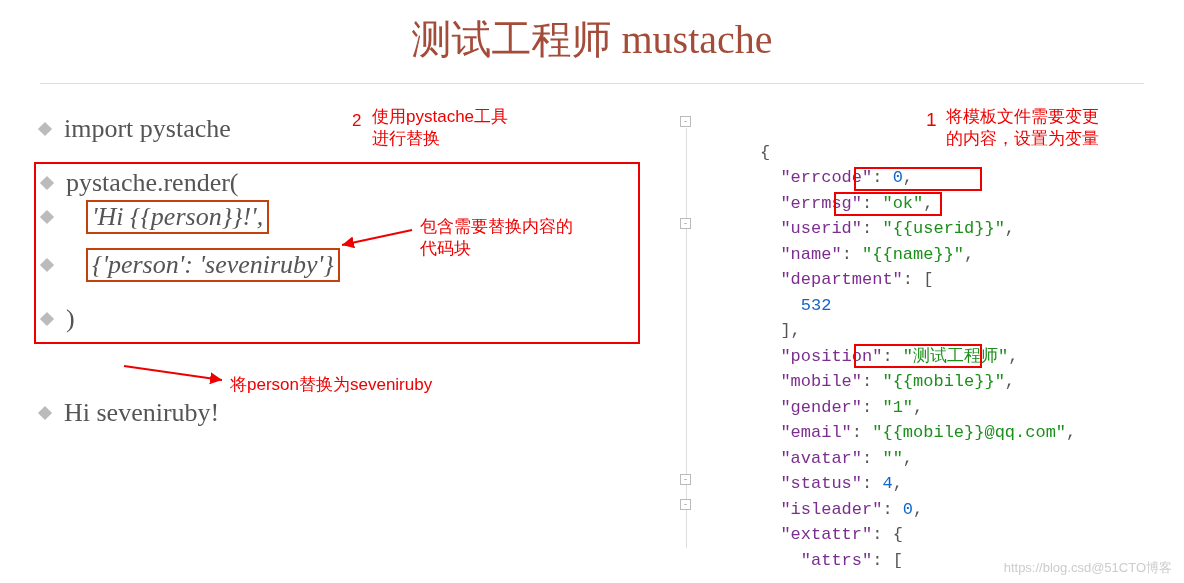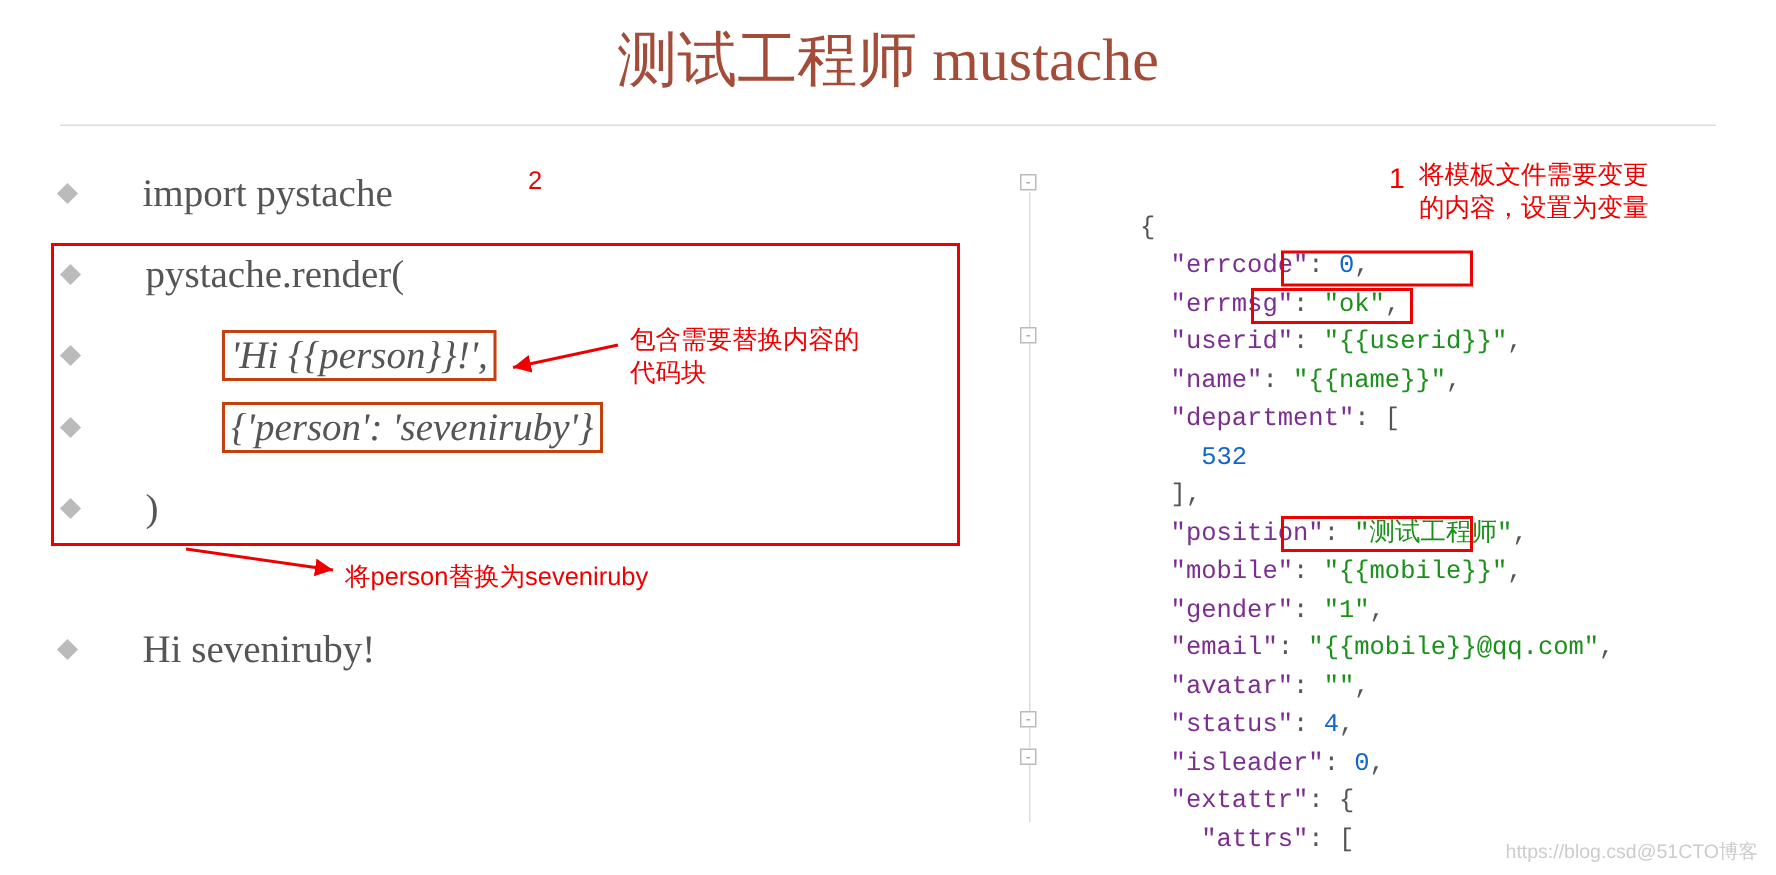--- a/index.html
+++ b/index.html
@@ -36,21 +36,20 @@
     flex: 1;
     position: relative;
     padding-left: 60px;
   }
   .bullet-line {
     font-size: 26px;
     color: #555;
     margin-bottom: 18px;
     display: flex;
     align-items: center;
-    gap: 31px;
   }
   .diamond {
     display: inline-block;
     width: 10px;
     height: 10px;
     background: #bbb;
     transform: rotate(45deg);
     margin-right: 14px;
     flex-shrink: 0;
   }
@@ -154,23 +153,26 @@
 <div class="content">
 
   <div class="left">
 
     <div class="bullet-line">
       <span class="diamond"></span>
       <span>import pystache</span>
     </div>
 
     <div class="ann" style="left:312px; top:-4px;">2</div>
+    <div class="ann" style="left:332px; top:-8px;">
+      <span>使用pystache工具</span><br><span>进行替换</span>
+    </div>
 
     <div class="red-box-big" style="padding-bottom:8px;">
-      <div class="bullet-line" style="margin-bottom:22px;">
+      <div class="bullet-line" style="margin-bottom:2px;">
         <span class="diamond"></span>
         <span>pystache.render(</span>
       </div>
       <div class="bullet-line" style="margin-bottom:14px;">
         <span class="diamond"></span>
         <span style="width:20px;"></span>
         <span class="red-box-inline">'Hi {{person}}!',</span>
       </div>
       <div class="bullet-line" style="margin-bottom:22px;">
         <span class="diamond"></span>

